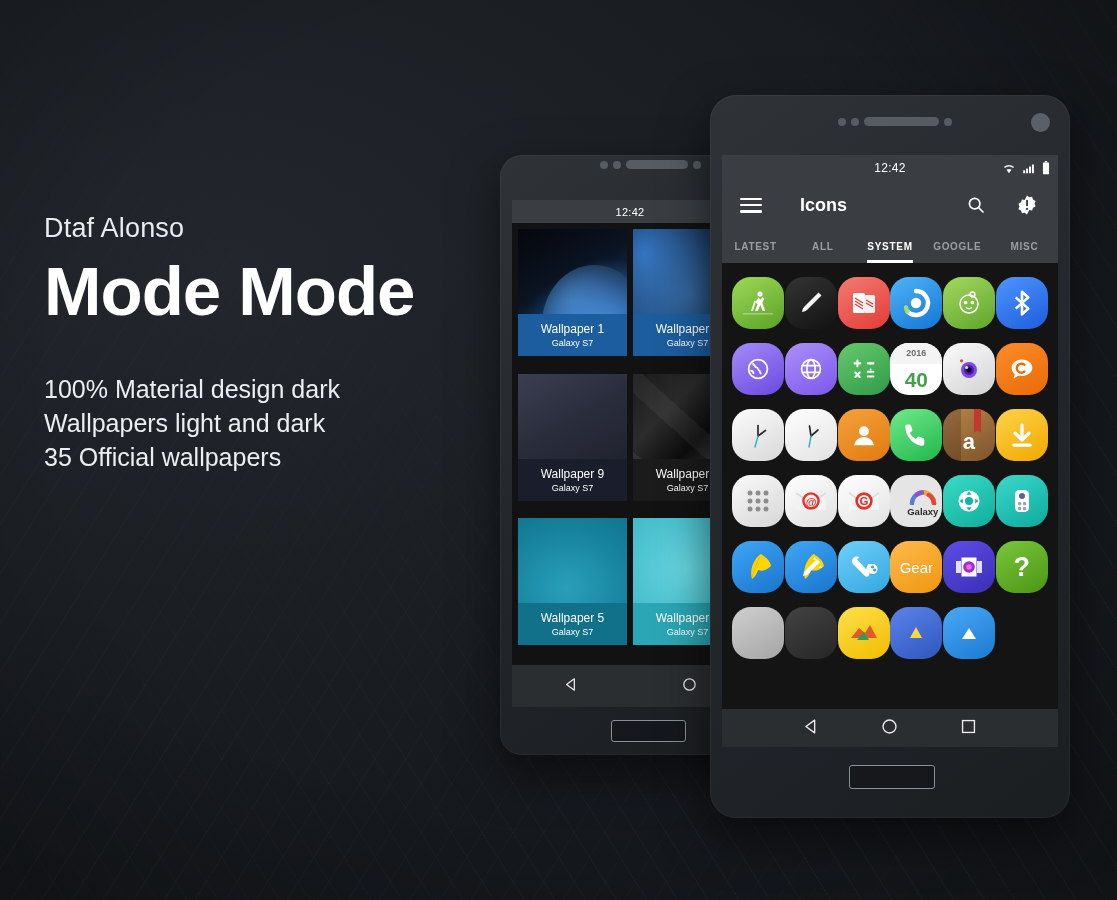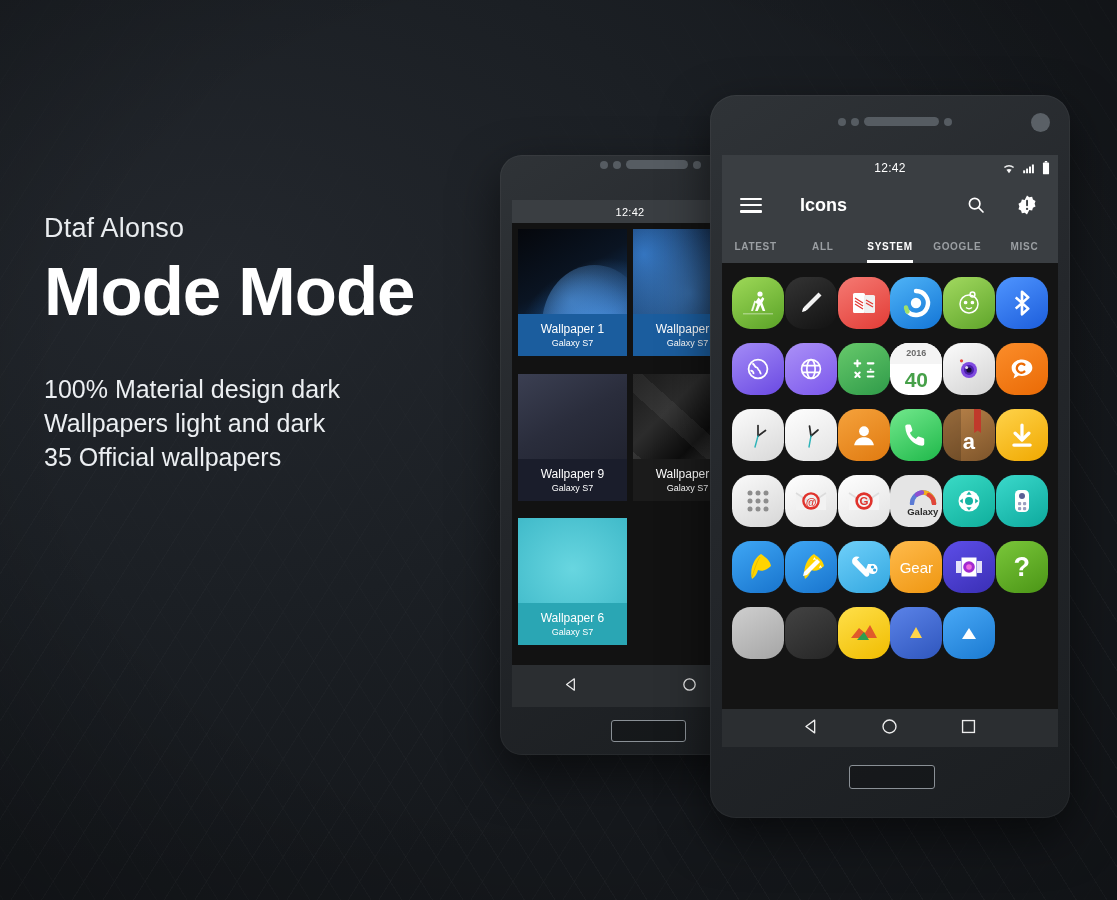--- a/index.html
+++ b/index.html
@@ -221,20 +221,27 @@
           <div class="thumb" style="background: linear-gradient(135deg, #1a1a1a 0%, #2c2c2c 30%, #0d0d0d 55%, #3a3a3a 78%, #141414 100%);">
             <div style="position:absolute; inset:0;
                         background: linear-gradient(42deg, rgba(255,255,255,0.07) 0 22%, rgba(0,0,0,0) 22% 48%, rgba(255,255,255,0.05) 48% 60%, rgba(0,0,0,0) 60%);"></div>
           </div>
           <div class="caption" style="background:#1b1b1b;">
             <div class="n">Wallpaper 4</div>
             <div class="s">Galaxy S7</div>
           </div>
         </div>
 
+        <div class="wallcard">
+          <div class="thumb" style="background: radial-gradient(ellipse 120px 110px at 45% 55%, #2a9fba 0%, #16819c 55%, #0d6a84 100%);"></div>
+          <div class="caption" style="background:#11718a;">
+            <div class="n">Wallpaper 5</div>
+            <div class="s">Galaxy S7</div>
+          </div>
+        </div>
 
         <div class="wallcard">
           <div class="thumb" style="background: radial-gradient(ellipse 130px 120px at 50% 40%, #68d6e0 0%, #43bccb 55%, #2aa6b4 100%);"></div>
           <div class="caption" style="background:#2aa6b4;">
             <div class="n">Wallpaper 6</div>
             <div class="s">Galaxy S7</div>
           </div>
         </div>
       </div>
     </div>

